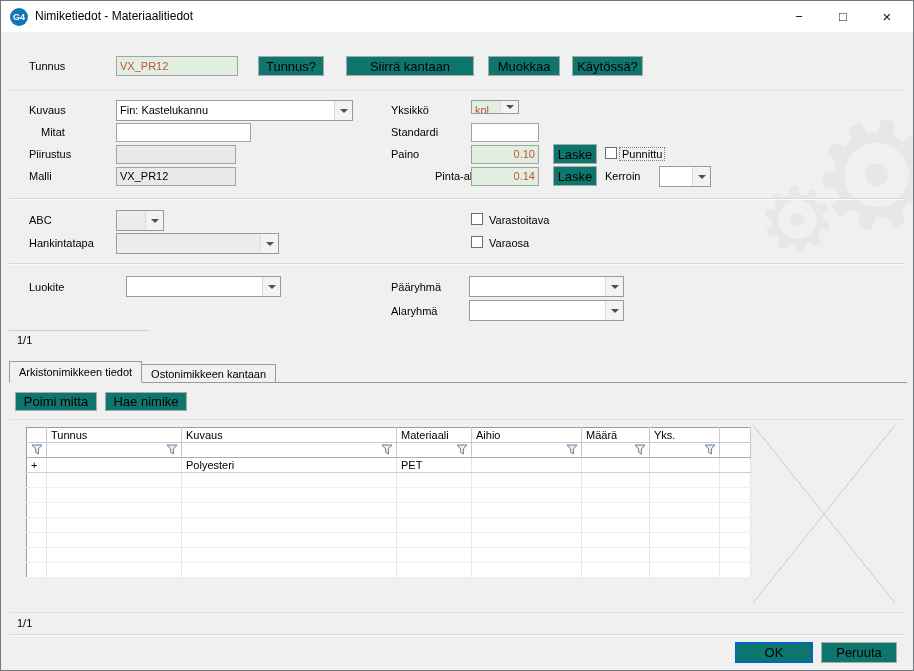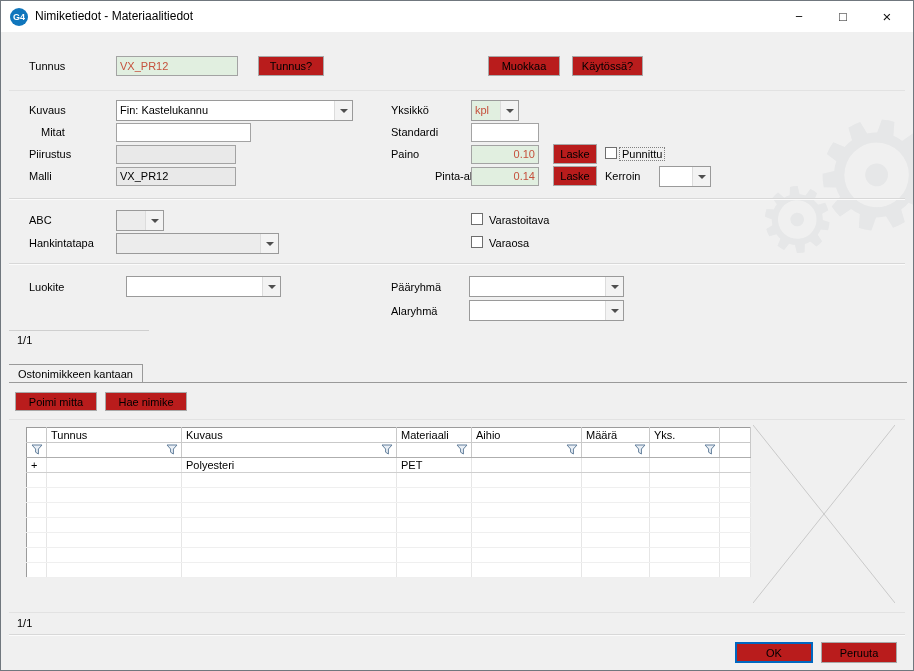--- a/index.html
+++ b/index.html
@@ -15,21 +15,21 @@
         font-size:13px;color:#111;}
   .wbtn.min{right:92px;} .wbtn.max{right:48px;} .wbtn.close{right:4px;font-size:15px;}
 
   
   .lbl{position:absolute;font-size:11px;color:#000;white-space:nowrap;}
   .field{position:absolute;background:#fff;border:1px solid #a3a3a3;box-sizing:border-box;
          font-size:11px;line-height:17px;padding:0 3px;overflow:hidden;white-space:nowrap;color:#000;}
   .field.green{background:var(--field-green,#e1efe0);color:var(--value-red,#c5503c);}
   .field.num{text-align:right;}
   .field.gray{background:#e9e9e9;}
-  .btn{position:absolute;background:#b91c1c;border:1px solid #a8a8a8;box-sizing:border-box;font-size:11px;color:#000;
+  .btn{position:absolute;background:#0f766e;border:1px solid #a8a8a8;box-sizing:border-box;font-size:13px;color:#000;
        display:flex;align-items:center;justify-content:center;white-space:nowrap;}
   .btn.ok{border:2px solid var(--ok-border,#0067c0);}
   .combo{position:absolute;background:#fff;border:1px solid #9a9a9a;box-sizing:border-box;font-size:11px;}
   .combo.grayfill{background:#ececec;}
   .combo.green{background:var(--field-green,#e1efe0);}
   .combo .val{position:absolute;left:3px;right:18px;top:0;bottom:0;line-height:18px;overflow:hidden;white-space:nowrap;color:#000;}
   .combo.green .val{color:var(--value-red,#c5503c);}
   .combo .arw{position:absolute;right:0;top:0;bottom:0;width:17px;background:#f3f3f3;border-left:1px solid #dcdcdc;
               display:flex;align-items:center;justify-content:center;}
   .combo .arw::after{content:"";border:4px solid transparent;border-top-color:#4f4f4f;margin-top:4px;}
@@ -91,32 +91,33 @@
         <span>□</span>
       </div>
     <div class="wbtn close">
         <span>×</span>
       </div>
   </div>
 
   <div class="lbl" style="left:28px;top:59px;">Tunnus</div>
   <div class="field green" style="left:115px;top:55px;width:122px;height:20px;line-height:18px;">VX_PR12</div>
   <div class="btn" style="left:257px;top:55px;width:66px;height:20px;">Tunnus?</div>
+  <div class="btn" style="left:345px;top:55px;width:128px;height:20px;">Siirrä kantaan</div>
   <div class="btn" style="left:487px;top:55px;width:72px;height:20px;">Muokkaa</div>
   <div class="btn" style="left:571px;top:55px;width:71px;height:20px;">Käytössä?</div>
 
   <div class="sep faint" style="top:89px;"></div>
 
   <div class="lbl" style="left:28px;top:103px;">Kuvaus</div>
   <div class="combo" style="left:115px;top:99px;width:237px;height:21px;">
     <span class="val">Fin: Kastelukannu</span>
     <span class="arw"></span>
   </div>
   <div class="lbl" style="left:390px;top:103px;">Yksikkö</div>
-  <div class="combo green" style="left:470px;top:99px;width:48px;height:21px;">
+  <div class="combo green" style="left:470px;top:99px;width:48px;height:14px;">
     <span class="val">kpl</span>
     <span class="arw"></span>
   </div>
 
   <div class="lbl" style="left:40px;top:125px;">Mitat</div>
   <div class="field" style="left:115px;top:122px;width:135px;height:19px;"></div>
   <div class="lbl" style="left:390px;top:125px;">Standardi</div>
   <div class="field" style="left:470px;top:122px;width:68px;height:19px;"></div>
 
   <div class="lbl" style="left:28px;top:147px;">Piirustus</div>
@@ -174,20 +175,21 @@
   <div class="combo" style="left:468px;top:299px;width:155px;height:21px;">
     <span class="val"></span>
     <span class="arw"></span>
   </div>
 
   <div class="minisep" style="left:8px;top:329px;width:140px;"></div>
   <div class="pager" style="left:16px;top:333px;">1/1</div>
 
   <div class="tabbase"></div>
   <div class="tabs">
+    <div class="tab active">Arkistonimikkeen tiedot</div>
     <div class="tab inactive">Ostonimikkeen kantaan</div>
   </div>
 
   <div class="btn" style="left:14px;top:391px;width:82px;height:19px;">Poimi mitta</div>
   <div class="btn" style="left:104px;top:391px;width:82px;height:19px;">Hae nimike</div>
 
   <div class="sep faint" style="top:418px;"></div>
 
   <div id="grid">
     <table class="grid">

